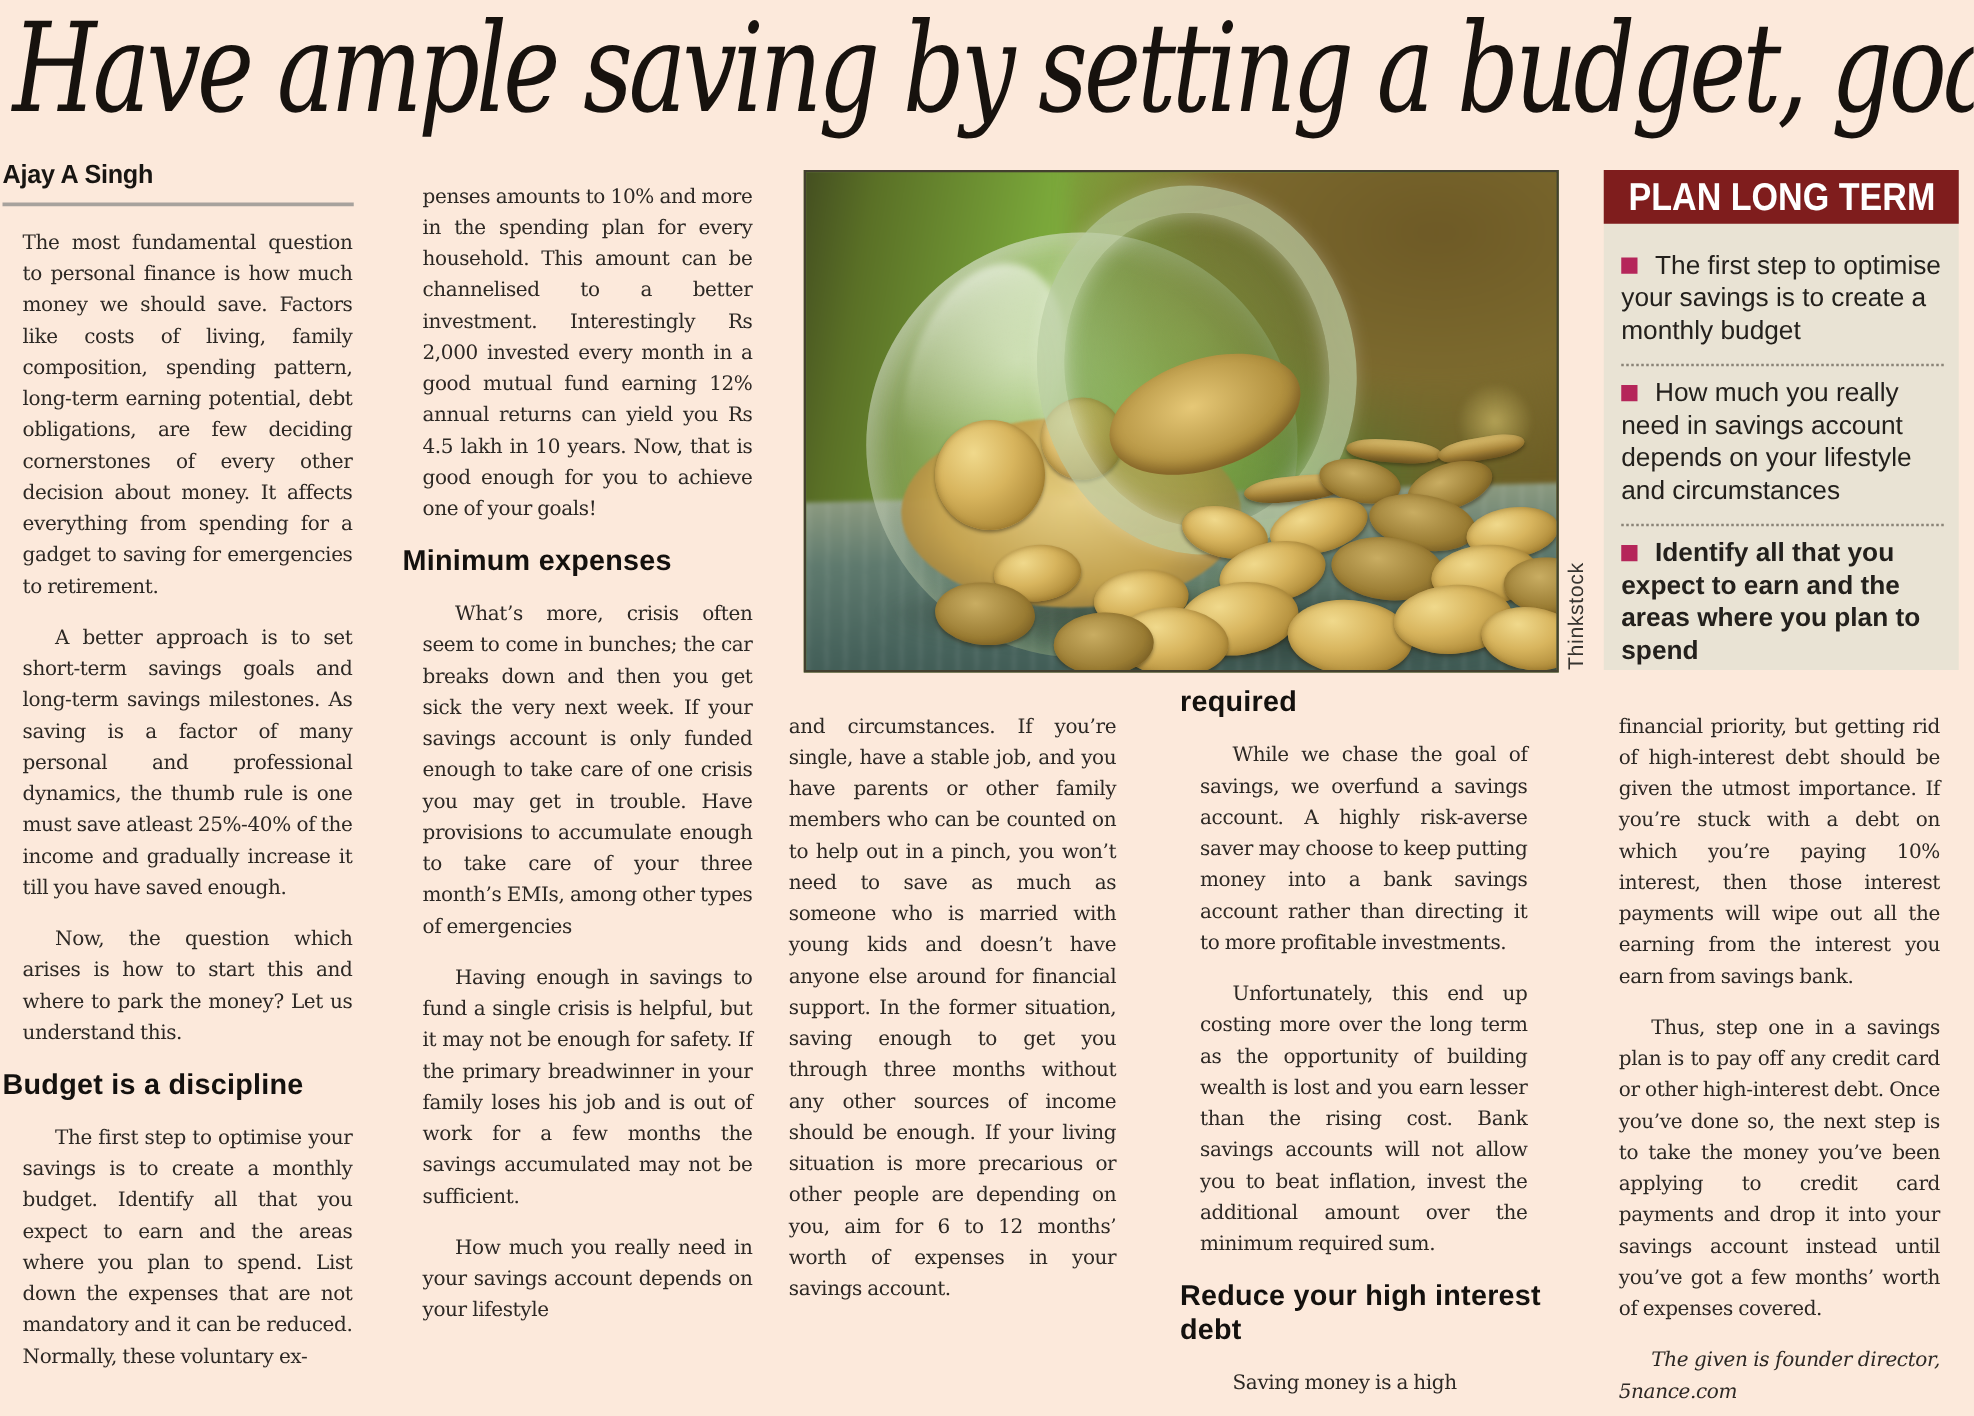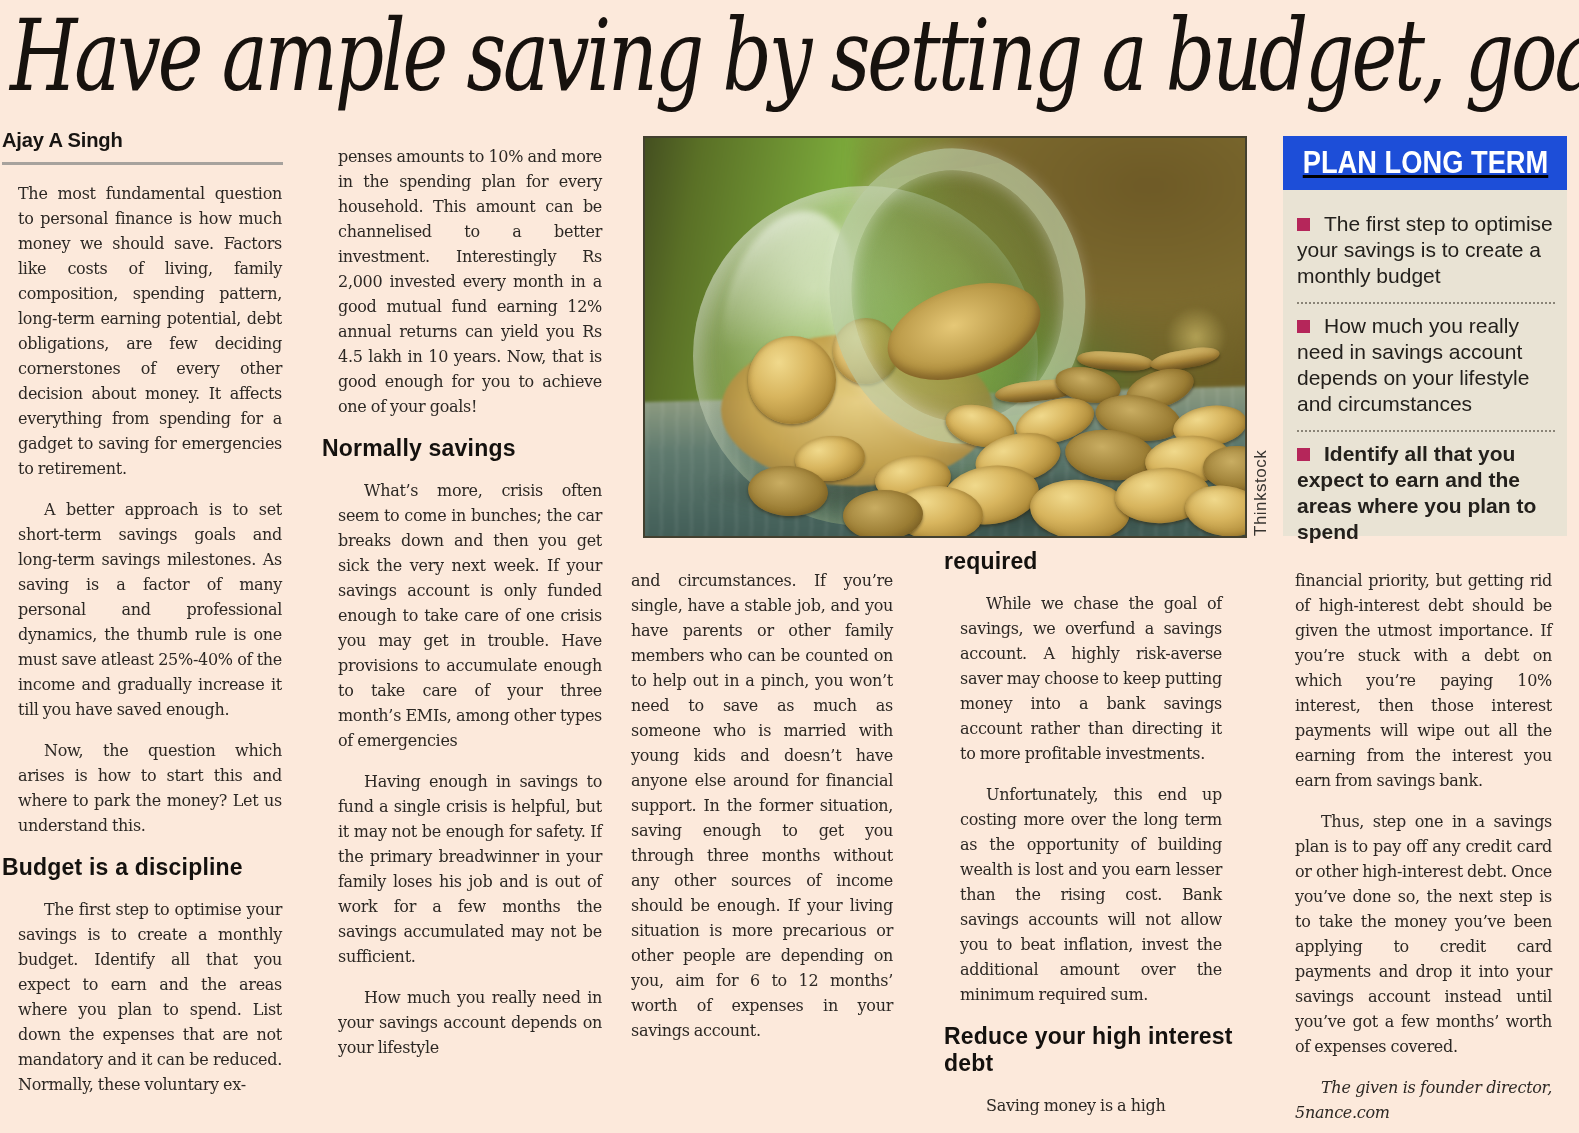--- a/index.html
+++ b/index.html
@@ -77,21 +77,21 @@
   .coin.edge{border-radius:42%/55%;
     background:linear-gradient(180deg,#e8cc7a,#a8853a 60%,#6b5220 100%);}
 
   
   .credit{position:absolute;left:1251px;top:428px;height:108px;
     writing-mode:vertical-rl;transform:rotate(180deg);
     font-size:17px;color:#373430;letter-spacing:.5px;}
 
   
   .callout{position:absolute;left:1283px;top:136px;width:284px;height:400px;background:#e9e3d4;}
-  .callout-header{height:54px;background:#1d4ed8;display:flex;align-items:center;justify-content:center;text-decoration:underline;}
+  .callout-header{height:43px;background:#7f1d1d;display:flex;align-items:center;justify-content:center;}
   .callout-header span{color:#fff;font-size:31px;font-weight:bold;letter-spacing:0;
     transform:scaleX(.88);white-space:nowrap;}
   .callout-body{padding:12px 12px 0 14px;}
   .callout-item{font-size:21px;line-height:26px;color:#23201c;padding:9px 0 13px;
     border-bottom:2px dotted #8a8477;}
   .callout-item:last-child{border-bottom:none;}
   .callout-item.bold{font-weight:bold;}
   .bullet{display:inline-block;width:13px;height:13px;background:#b5265a;margin-right:14px;}
 </style>
 </head>
@@ -106,21 +106,21 @@
     <div class="byline-rule"></div>
     <p class="body noindent">The most fundamental question to personal finance is how much money we should save. Factors like costs of living, family composition, spending pattern, long-term earning potential, debt obligations, are few deciding cornerstones of every other decision about money. It affects everything from spending for a gadget to saving for emergencies to retirement.</p>
     <p class="body">A better approach is to set short-term savings goals and long-term savings milestones. As saving is a factor of many personal and professional dynamics, the thumb rule is one must save atleast 25%-40% of the income and gradually increase it till you have saved enough.</p>
     <p class="body">Now, the question which arises is how to start this and where to park the money? Let us understand this.</p>
     <h3 class="subhead">Budget is a discipline</h3>
     <p class="body">The first step to optimise your savings is to create a monthly budget. Identify all that you expect to earn and the areas where you plan to spend. List down the expenses that are not mandatory and it can be reduced. Normally, these voluntary ex-</p>
   </div>
 
   <div class="col col2">
     <p class="body noindent">penses amounts to 10% and more in the spending plan for every household. This amount can be channelised to a better investment. Interestingly Rs 2,000 invested every month in a good mutual fund earning 12% annual returns can yield you Rs 4.5 lakh in 10 years. Now, that is good enough for you to achieve one of your goals!</p>
-    <h3 class="subhead">Normally savings</h3>
+    <h3 class="subhead">Minimum expenses</h3>
     <p class="body">What’s more, crisis often seem to come in bunches; the car breaks down and then you get sick the very next week. If your savings account is only funded enough to take care of one crisis you may get in trouble. Have provisions to accumulate enough to take care of your three month’s EMIs, among other types of emergencies</p>
     <p class="body">Having enough in savings to fund a single crisis is helpful, but it may not be enough for safety. If the primary breadwinner in your family loses his job and is out of work for a few months the savings accumulated may not be sufficient.</p>
     <p class="body">How much you really need in your savings account depends on your lifestyle</p>
   </div>
 
   <div class="photo">
     <div class="ph-bg"></div>
     <div class="ph-brown"></div>
     <div class="ph-table"></div>
     <div class="ph-bokeh"></div>

